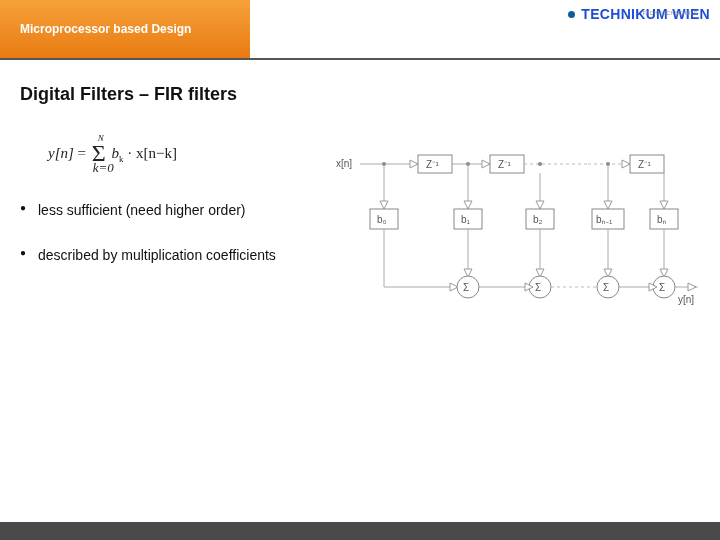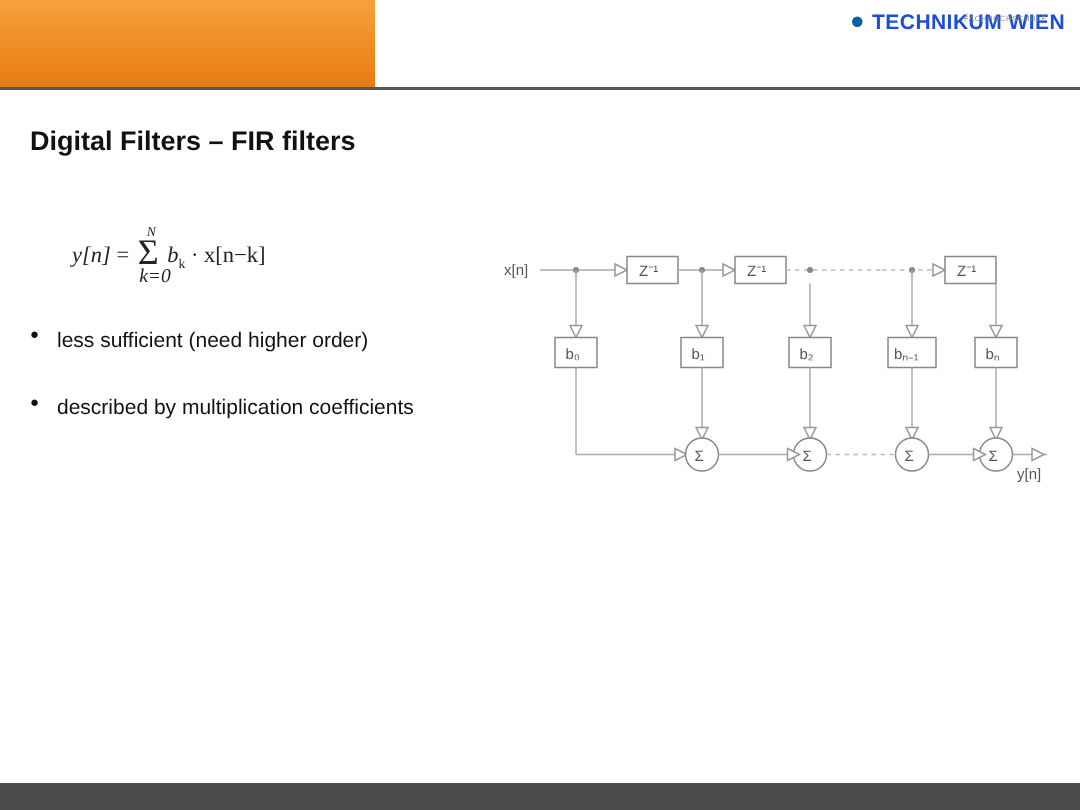--- a/index.html
+++ b/index.html
@@ -53,21 +53,21 @@
   }
   .logo-sub {
     position: absolute;
     right: 12px; top: 4px;
     font-size: 5px; color: #888;
     letter-spacing: 0.5px;
   }
   .content { padding: 24px 20px 0 20px; }
   .slide-title {
     font-size: 18px; font-weight: bold; color: #111;
-    margin-bottom: 52px;
+    margin-bottom: 36px;
   }
   .two-col {
     display: flex; gap: 20px;
   }
   .col-left { width: 300px; }
   .col-right { flex: 1; }
   .formula-img {
     margin: 4px 0 36px 28px;
     font-family: "Times New Roman", serif;
     font-size: 15px; color: #222;
@@ -104,20 +104,21 @@
     left: 0; bottom: 0; width: 100%; height: 18px;
     background: #4a4a4a;
   }
 </style>
 </head>
 <body>
 
 <div class="header">
   <div class="header-stripe"></div>
   <div class="header-left">
+    <div class="l1">Microprocessor based Design</div>
   </div>
   <div class="header-right">
     <span class="logo-sub">FACHHOCHSCHULE</span>
     <span class="logo-dot"></span>
     <span class="logo-text">TECHNIKUM WIEN</span>
   </div>
 </div>
 
 <div class="content">
   <div class="slide-title">Digital Filters – FIR filters</div>

